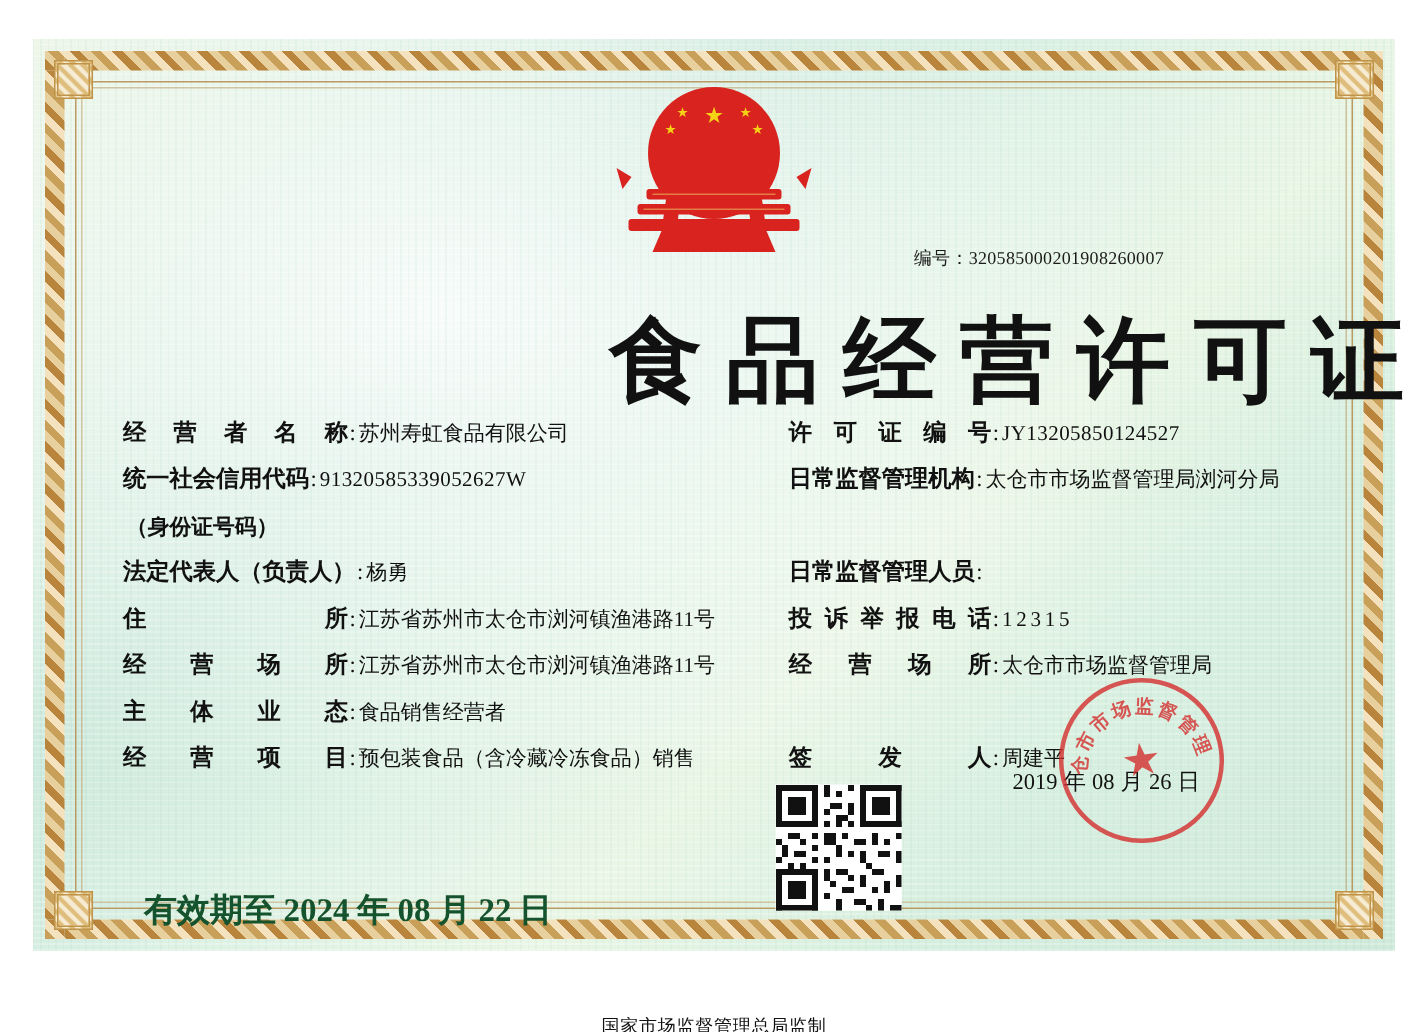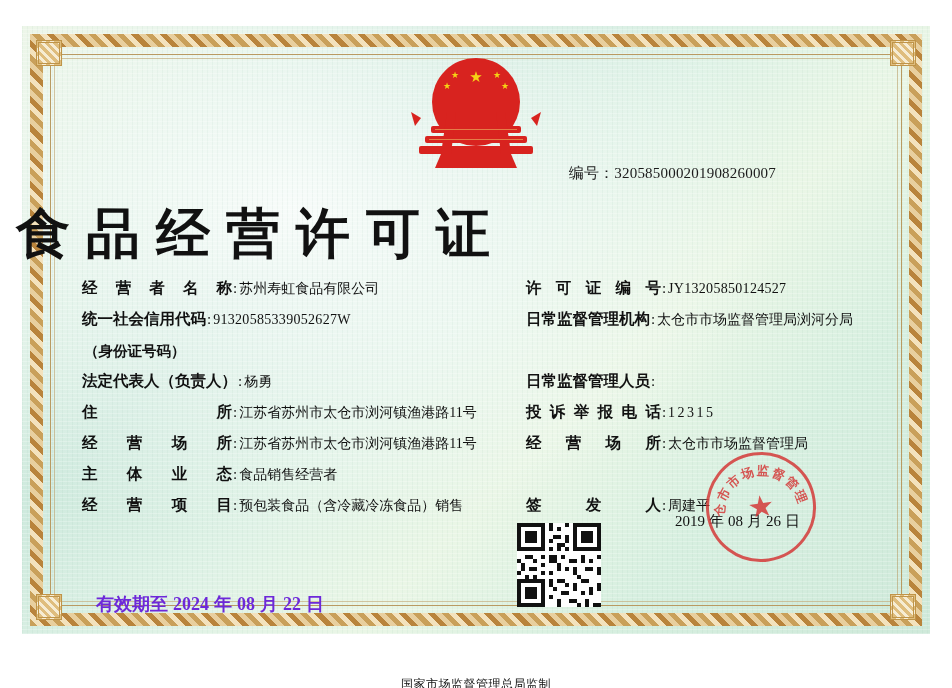--- a/index.html
+++ b/index.html
@@ -97,34 +97,34 @@
     transform: translateX(-50%);
     width: 150px;
     height: 122px;
   }
 
   
   .serial {
     position: absolute;
     right: 176px;
     top: 164px;
-    font-size: 15px;
+    font-size: 12px;
     color: #1b1b1b;
     letter-spacing: .2px;
     white-space: nowrap;
   }
 
   
   .title {
     position: absolute;
     left: 0; right: 0;
     top: 198px;
-    text-align: left;
+    text-align: right;
     font-family: "DejaVu Serif", "Liberation Serif", serif;
-    font-size: 54px;
+    font-size: 62px;
     font-weight: bold;
     letter-spacing: 16px;
     color: #111;
     text-indent: 16px;
   }
 
   
   .fields {
     position: absolute;
     left: 82px;
@@ -187,23 +187,23 @@
     color: #111;
     white-space: nowrap;
   }
   .date-line .num { padding: 0 4px; }
 
   
   .validity {
     position: absolute;
     left: 96px;
     top: 592px;
-    font-size: 18px;
+    font-size: 22px;
     font-weight: 600;
-    color: #6d28d9;
+    color: #14532d;
     white-space: nowrap;
   }
   .validity .num { padding: 0 5px; }
 
   
   .seal {
     position: absolute;
     left: 706px;
     top: 452px;
     width: 104px;

